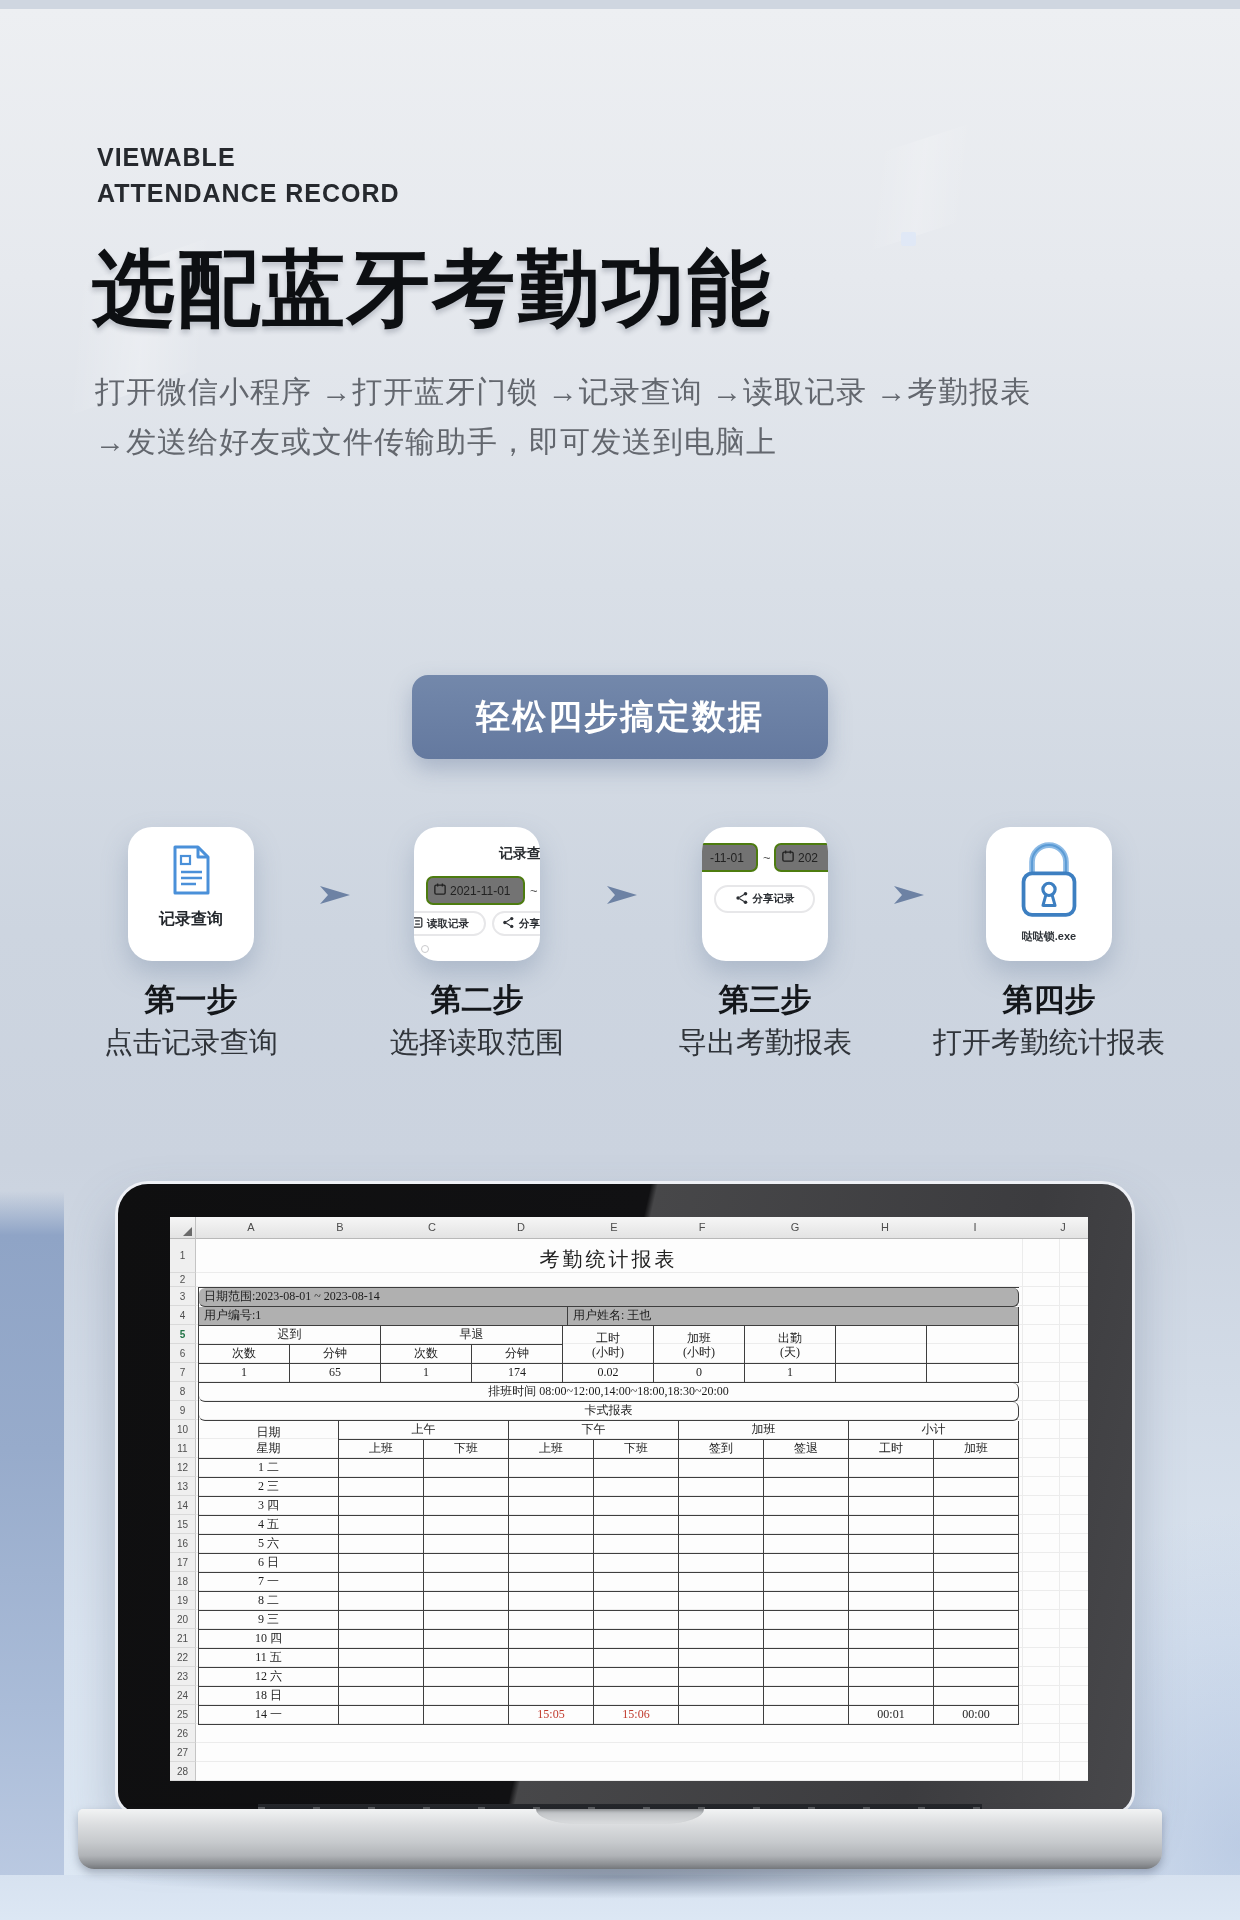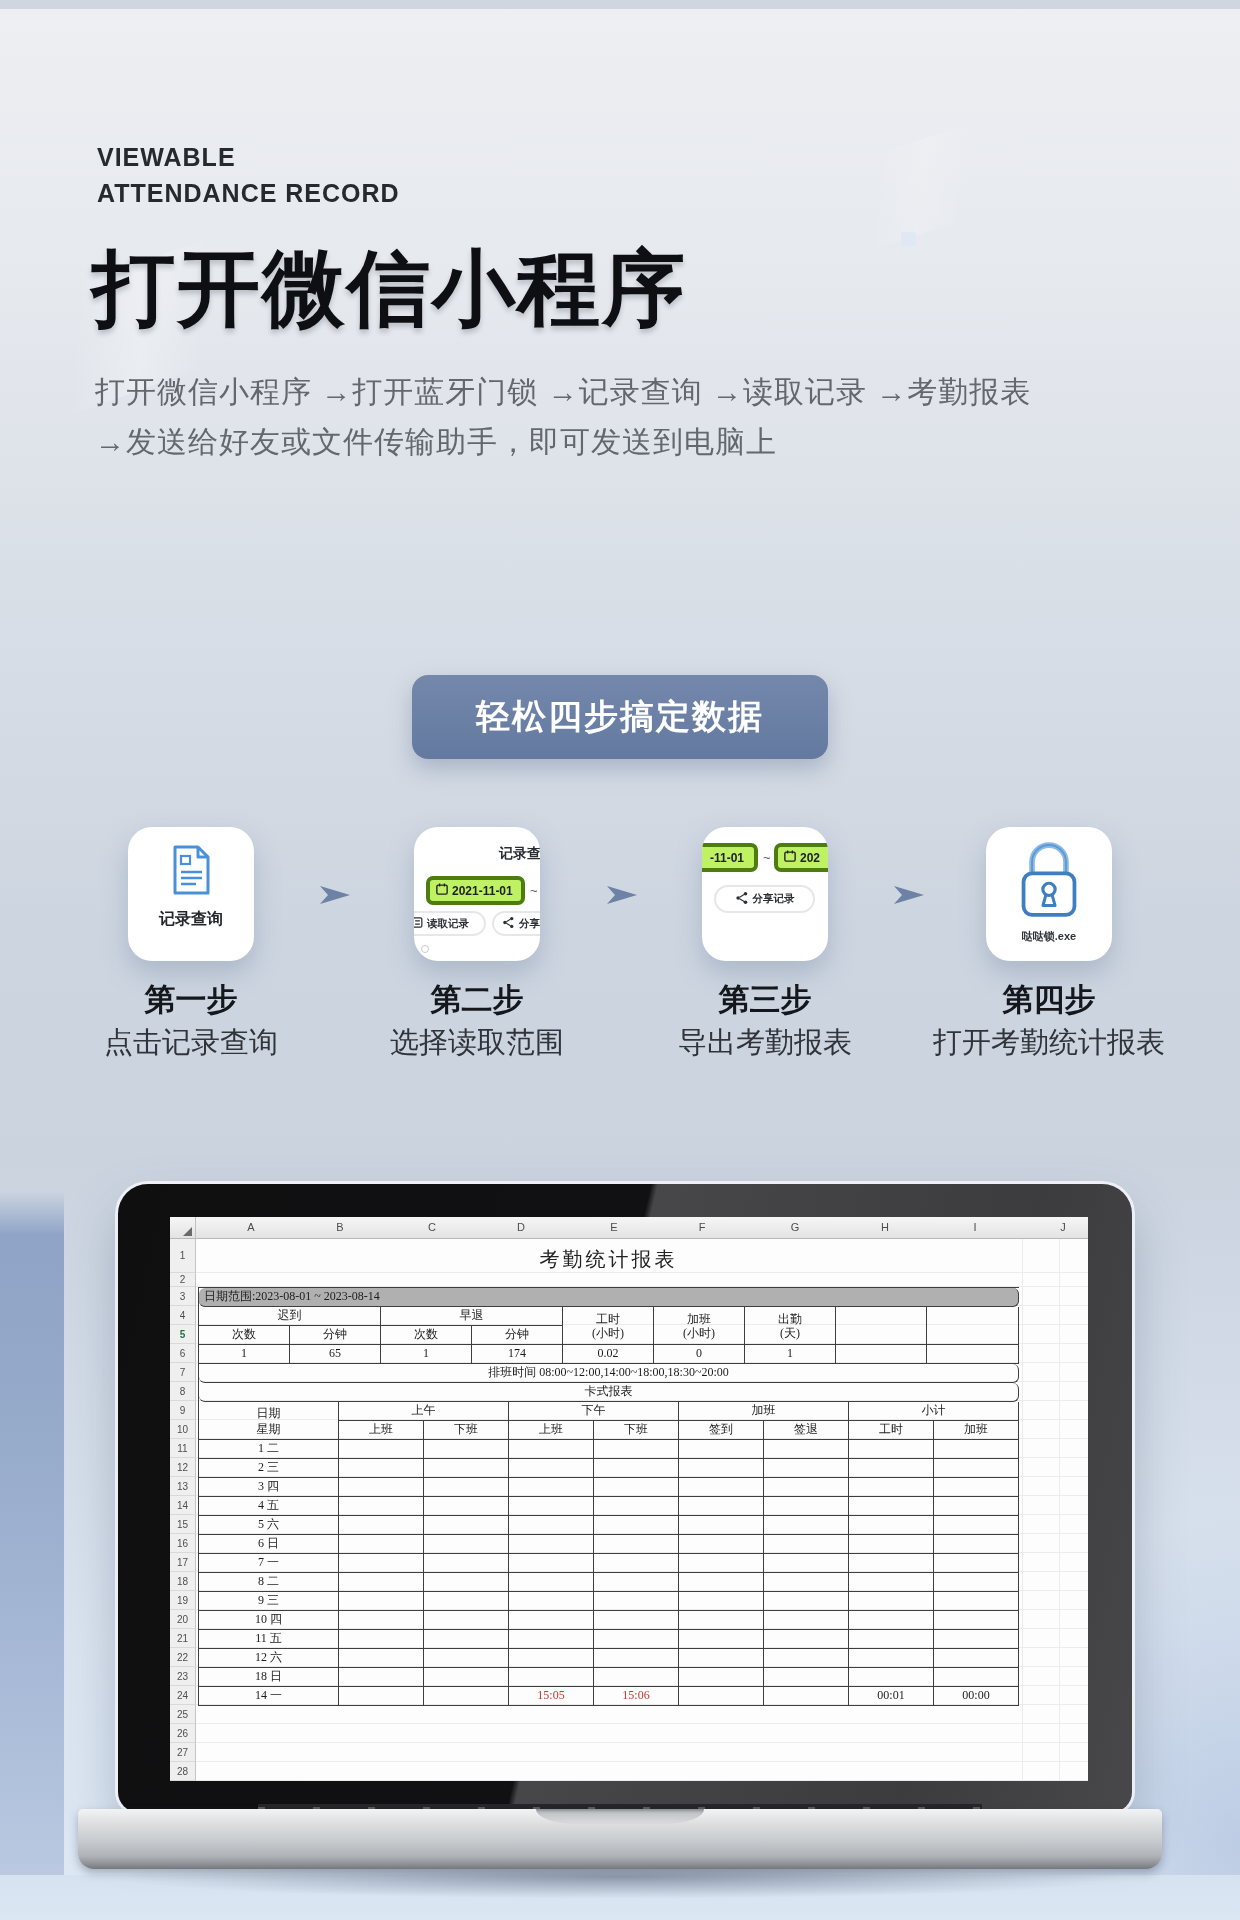--- a/index.html
+++ b/index.html
@@ -48,22 +48,22 @@
     font-size:29px; color:#30343a; }
   .arrow { position:absolute; top:873px; }
 
   
   .c1-inner { display:flex; flex-direction:column; align-items:center; padding-top:16px; }
   .c1-label { margin-top:8px; font-size:16px; font-weight:bold; color:#23272c; }
 
   
   .mini-title { position:absolute; left:85px; top:18px; font-size:14px; font-weight:bold; color:#2a2d31; white-space:nowrap; }
   .mini-datebox { position:absolute; display:flex; align-items:center; gap:4px;
-    border:4px solid #4d7c0f; border-radius:7px; background:#bef264; height:29px;
-    padding:0 6px; font-size:12px; font-weight:bold; color:#222; white-space:nowrap; }
+    border:2px solid #4d7c0f; border-radius:7px; background:#737373; height:29px;
+    padding:0 6px; font-size:12px; font-weight:normal; color:#222; white-space:nowrap; }
   .mini-tilde { position:absolute; font-size:13px; color:#555; }
   .pill { position:absolute; display:flex; align-items:center; gap:4px; height:25px;
     border:2px solid #e7e7e9; border-radius:13px; background:#fff; padding:0 8px;
     font-size:10.5px; font-weight:bold; color:#2b2e33; white-space:nowrap; }
   .mini-dot { position:absolute; left:7px; bottom:8px; width:8px; height:8px;
     border:1.5px solid #c9c9cc; border-radius:50%; }
 
   
   .c4-inner { display:flex; flex-direction:column; align-items:center; padding-top:8px; }
   .c4-label { margin-top:2px; font-size:11px; font-weight:bold; color:#2f3338; }
@@ -153,21 +153,21 @@
 <div id="canvas">
   <div class="streak1"></div>
   <div class="streak2"></div>
   <div class="glint"></div>
   <div class="corner-tint"></div>
 
   <div class="eyebrow">
     <div>VIEWABLE</div>
     <div>ATTENDANCE RECORD</div>
   </div>
-  <h1 class="hero-title">打开微信小程序</h1>
+  <h1 class="hero-title">选配蓝牙考勤功能</h1>
   <div class="hero-desc">
     <div>打开微信小程序 →打开蓝牙门锁 →记录查询 →读取记录 →考勤报表</div>
     <div>→发送给好友或文件传输助手，即可发送到电脑上</div>
   </div>
 
   <div class="badge">轻松四步搞定数据</div>
 
   <div class="card" style="left:128px;">
     <div class="c1-inner">
       <span>
@@ -366,20 +366,24 @@
         </div>
 
       <div class="sheet-title">考勤统计报表</div>
 
       <div class="report">
 
         <div class="rrow">
             <div class="cellb gray full padl">日期范围:2023-08-01 ~ 2023-08-14</div>
           </div>
 
+        <div class="rrow">
+          <div class="cellb gray u-no padl">用户编号:1</div>
+          <div class="cellb gray u-name padl">用户姓名: 王也</div>
+        </div>
 
         <div class="rrow">
           <div class="grp">
             <div class="grp-top">迟到</div>
             <div class="grp-sub">
               <div class="cellb sc">次数</div>
               <div class="cellb sc">分钟</div>
             </div>
           </div>
           <div class="grp">

